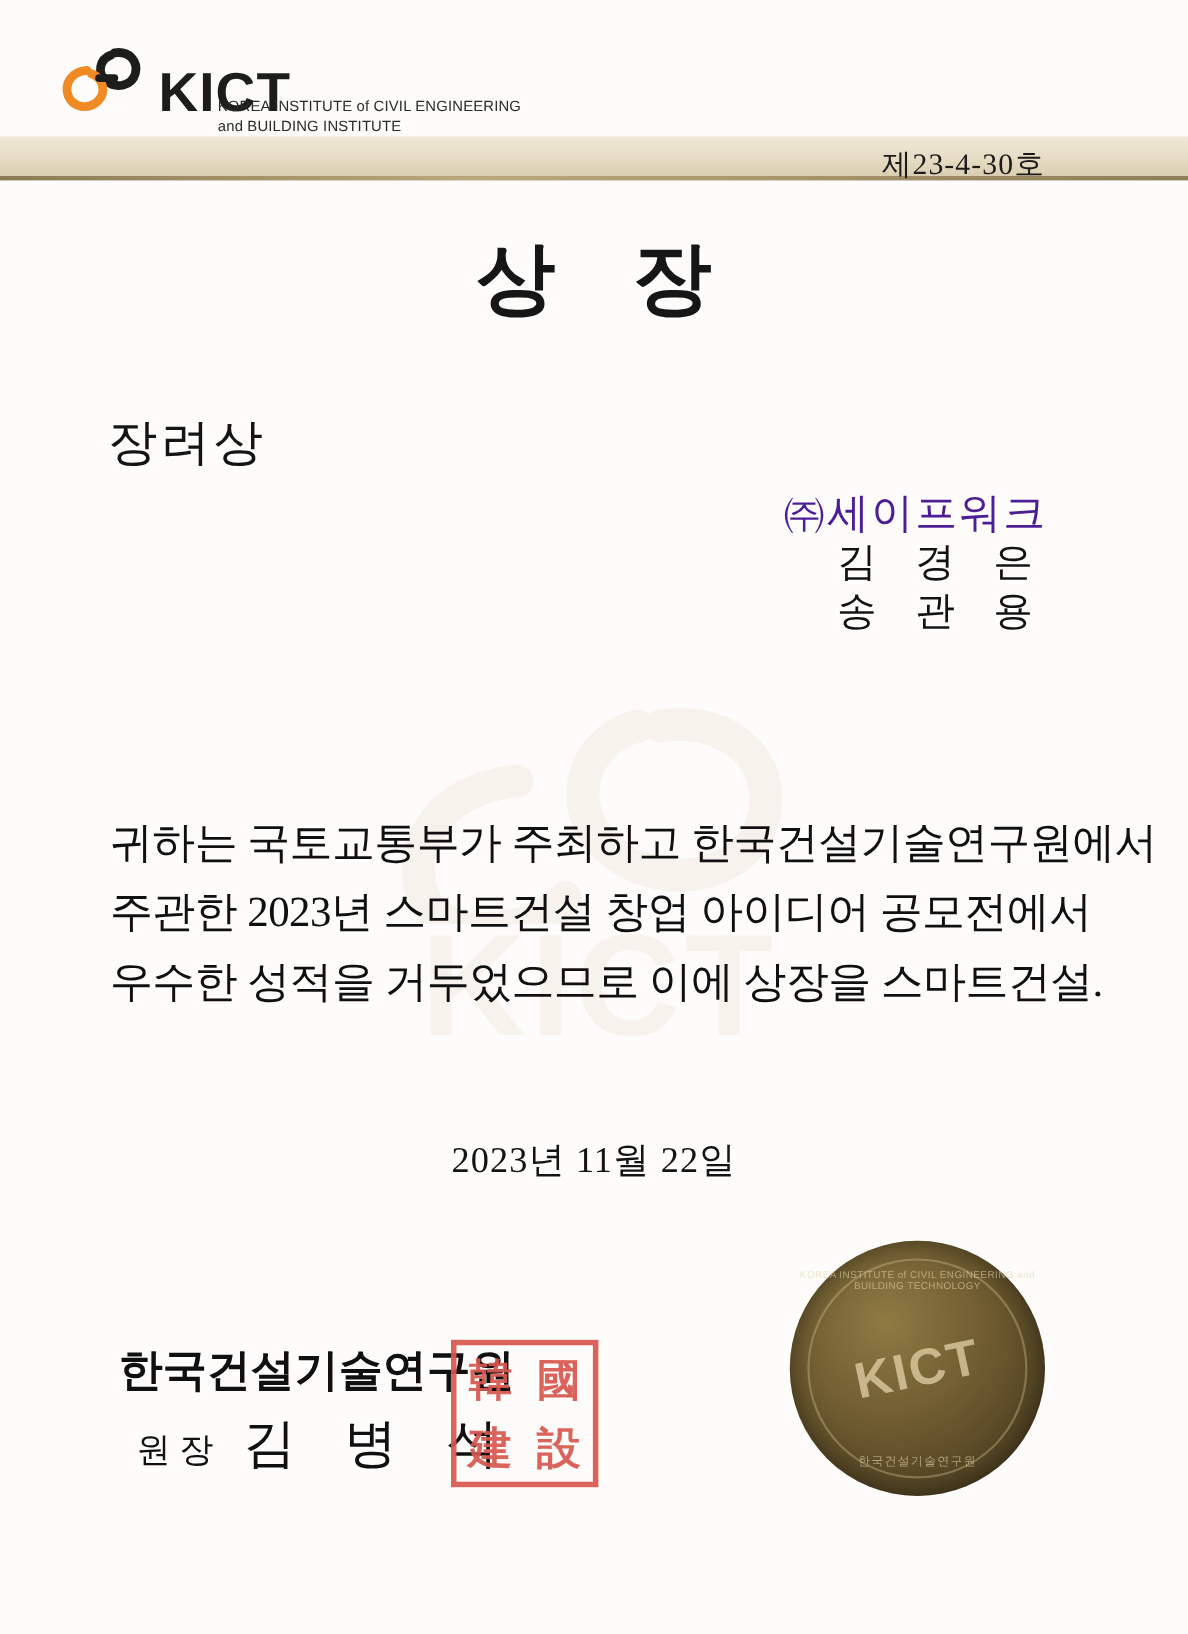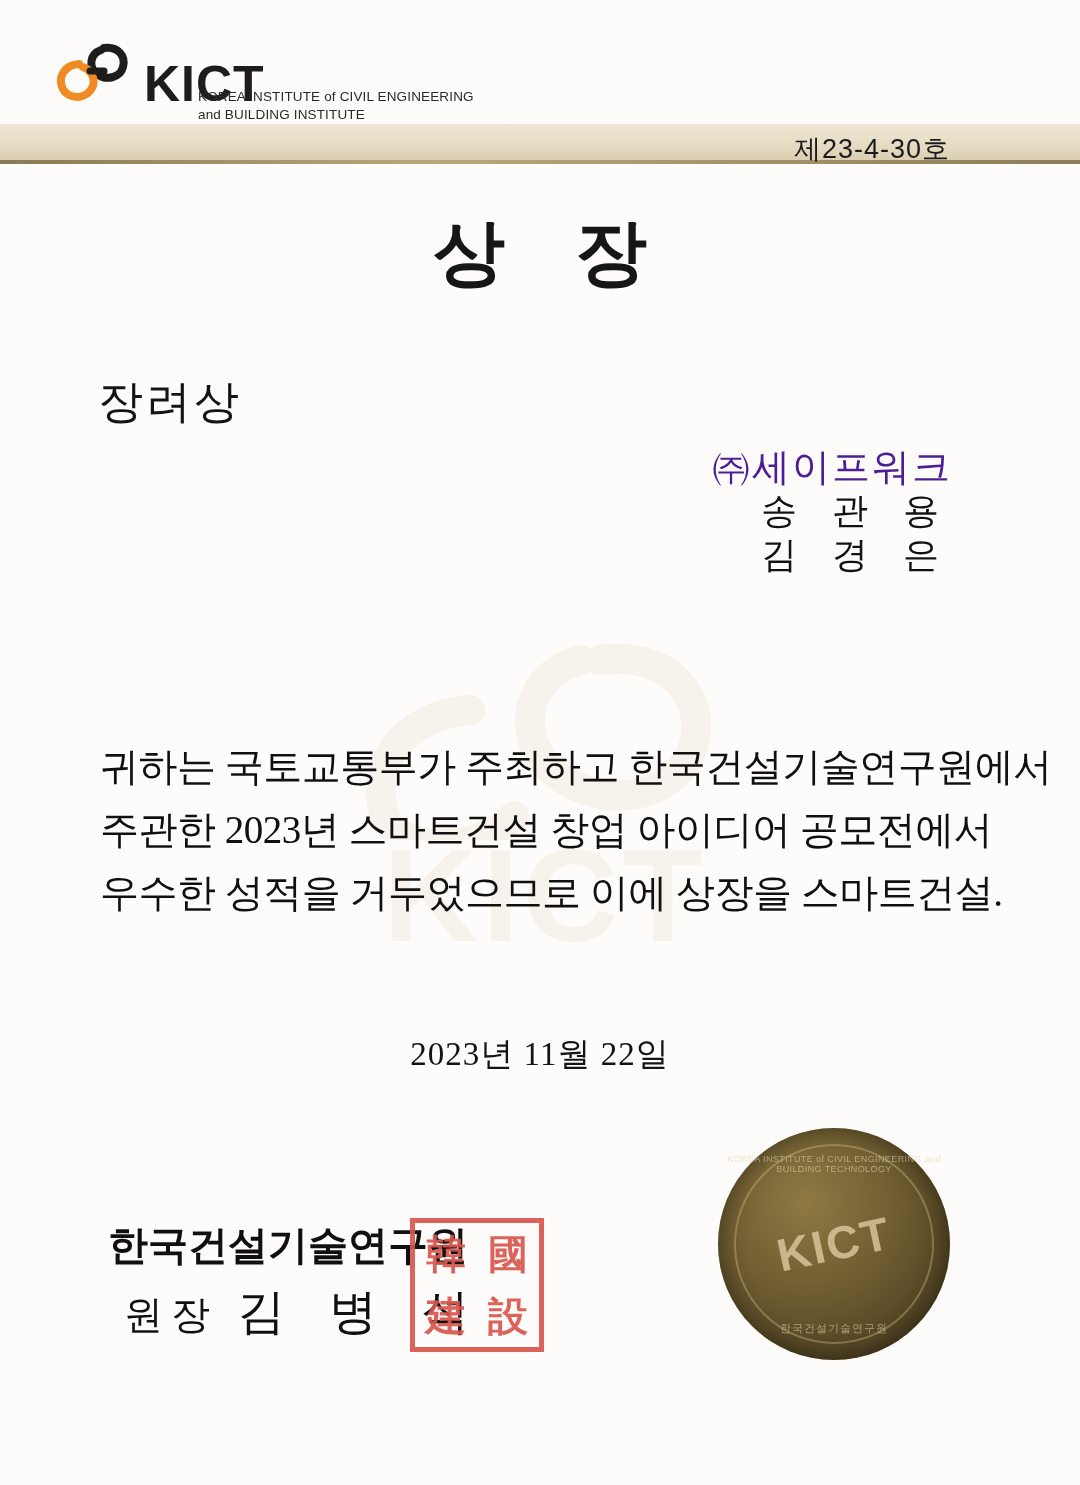--- a/index.html
+++ b/index.html
@@ -72,21 +72,21 @@
     left: 0;
     top: 160px;
     width: 1080px;
     height: 4px;
     background: linear-gradient(90deg, #8a7a55 0%, #b9a77d 40%, #8d7d58 100%);
   }
   .doc-number {
     position: absolute;
     right: 130px;
     top: 131px;
-    font-family: Liberation Sans, sans-serif;
+    font-family: Liberation Serif, serif;
     font-size: 27px;
     letter-spacing: 1px;
     color: #1b1b1b;
   }
 
   
   .title {
     position: absolute;
     left: 0;
     top: 205px;
@@ -198,21 +198,21 @@
   .signer {
     position: absolute;
     left: 124px;
     top: 1280px;
     font-size: 36px;
     color: #101010;
     letter-spacing: 6px;
     white-space: nowrap;
   }
   .signer .role {
-    font-size: 39px;
+    font-size: 31px;
     letter-spacing: 8px;
   }
   .signer .name {
     font-size: 48px;
     letter-spacing: 16px;
     margin-left: 4px;
   }
 
   
   .red-seal {
@@ -310,22 +310,22 @@
   <div class="band"></div>
   <div class="band-rule"></div>
   <div class="doc-number">제23-4-30호</div>
 
   <div class="title">상장</div>
 
   <div class="award-name">장려상</div>
 
   <div class="recipients">
     <div class="recipient-company">㈜세이프워크</div>
+    <div class="recipient-person">김 경 은</div>
     <div class="recipient-person">송 관 용</div>
-    <div class="recipient-person">김 경 은</div>
   </div>
 
   <div class="watermark">
     <svg width="490" height="200" viewBox="0 0 490 200" aria-hidden="true">
       <path d="M300 20 C 370 10, 410 60, 392 110 C 374 160, 300 170, 256 134 C 212 98, 226 34, 280 20" fill="none" stroke="#c7a87a" stroke-width="30" stroke-linecap="round"></path>
       <path d="M170 70 C 100 76, 66 130, 86 178 C 100 212, 180 214, 214 176" fill="none" stroke="#c7a87a" stroke-width="30" stroke-linecap="round"></path>
     </svg>
     <div class="wm-text">KICT</div>
   </div>
 

